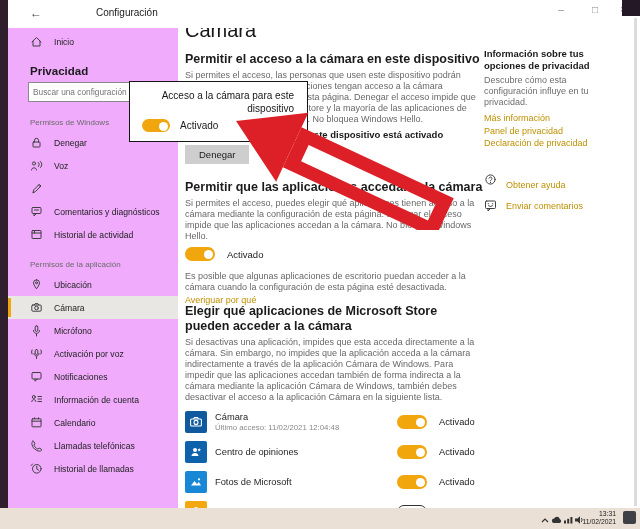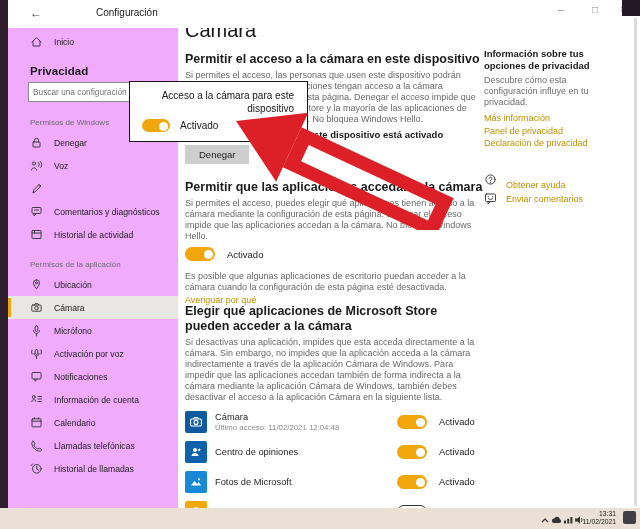--- a/index.html
+++ b/index.html
@@ -53,21 +53,21 @@
           justify-content:center;}
   .apnames{flex:1;margin-left:8px;min-width:0;}
   .apname{font-size:9.3px;color:#1f1f1f;line-height:11px;}
   .apsub{font-size:7.8px;color:#8a8a8a;line-height:9px;}
   .aplabel{width:58px;font-size:9.3px;margin-left:12px;}
   
   #rpanel{left:484px;top:48px;width:120px;}
   #rp-heading{font-size:9.5px;font-weight:bold;line-height:12px;color:#1a1a1a;}
   #rp-body{font-size:9px;color:#6e6e6e;line-height:11px;margin-top:3px;}
   .rp-link{font-size:9px;color:#bf9000;line-height:11.5px;margin-top:1px;cursor:pointer;}
-  .rp-irow{display:flex;align-items:center;}
+  .rp-irow{display:flex;align-items:center;margin-top:7px;}
   .rp-irow .sic{width:14px;margin-right:8px;}
   
   #popup{left:129px;top:81px;width:179px;height:61px;background:#fff;border:1px solid #161616;
          box-sizing:border-box;padding:8px 12px;z-index:5;}
   #popup-label{font-size:10px;line-height:12.5px;color:#161616;width:152px;text-align:right;}
   #popup .tglrow{margin-top:4px;}
   #popup .tgl-label{font-size:10px;margin-left:10px;}
   #arrow-wrap{left:228px;top:75px;width:250px;height:155px;z-index:6;pointer-events:none;}
   
   #taskbar{left:0;top:508px;width:640px;height:21px;background:#eae0d5;z-index:10;}

